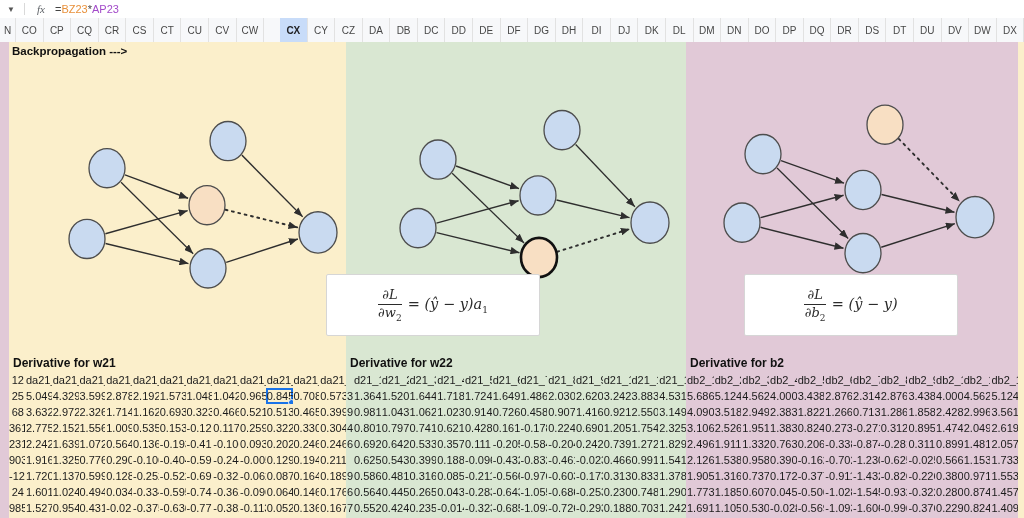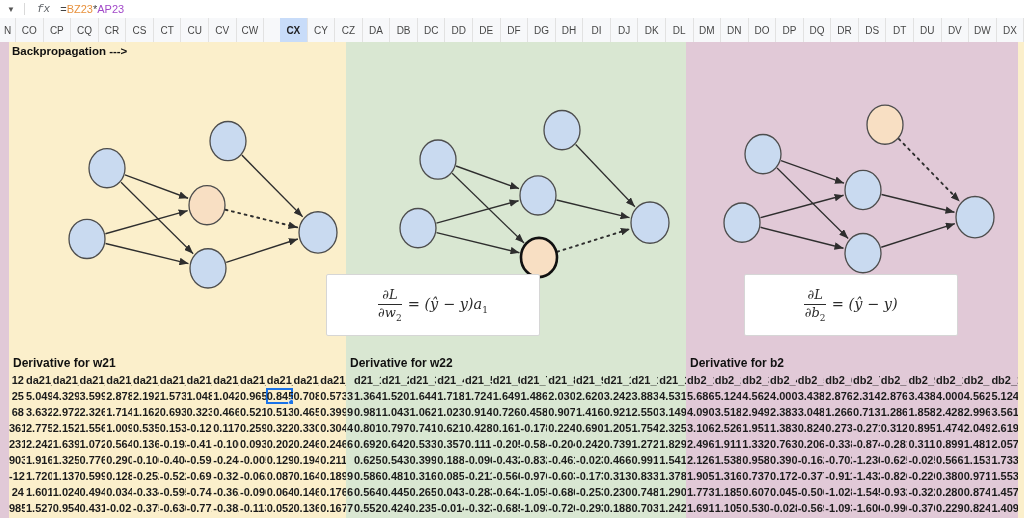--- a/index.html
+++ b/index.html
@@ -4,21 +4,21 @@
 <style>
   html,body{margin:0;padding:0;}
   body{width:1024px;height:518px;overflow:hidden;position:relative;
        font-family:"Liberation Sans", sans-serif;background:#fff;}
 
   
   .formula-bar{position:absolute;left:0;top:0;width:1024px;height:18px;
     background:#fff;display:flex;align-items:center;border-bottom:1px solid #e8e8e8;}
   .fb-caret{width:22px;text-align:center;font-size:8px;color:#555;}
   .fb-divider{width:1px;height:12px;background:#d9d9d9;margin:0 6px 0 2px;}
-  .fb-fx{font-family:Liberation Mono, monospace;font-style:italic;font-size:11px;color:#5f6368;margin:0 10px 0 6px;}
+  .fb-fx{font-family:Liberation Serif, serif;font-style:italic;font-size:11px;color:#5f6368;margin:0 10px 0 6px;}
   .fb-formula{font-size:11px;color:#333;letter-spacing:0;}
   .fb-formula span{white-space:pre;}
 
   
   .col-headers{position:absolute;left:0;top:18px;width:1024px;height:24px;
     background:#f7f8fa;border-bottom:1px solid #cfcfcf;display:flex;}
   .col-h{flex:1 1 0;min-width:0;border-right:1px solid #e2e2e2;
     font-size:10px;color:#474747;display:flex;align-items:center;justify-content:center;overflow:hidden;}
   .col-h.partial{flex:0 0 15px;}
   .col-h.selected{background:#c8dcf9;color:#202124;font-weight:700;margin-left:16px;}
@@ -53,21 +53,21 @@
   .frac .den{display:block;padding-top:1px;}
   .rhs{font-size:14.5px;margin-left:6px;}
   sub{font-size:9px;font-style:normal;}
 
   
   .table{position:absolute;top:314px;}
   .t-w21{left:9px;width:337px;}
   .t-w22{left:346px;width:340px;}
   .t-b2{left:686px;width:332px;}
   .t-title{height:16px;line-height:15px;font-size:12px;font-weight:700;color:#111;padding-left:4px;}
-  .trow{display:flex;height:16px;font-weight:bold;}
+  .trow{display:flex;height:16px;}
   .cell{flex:1 1 0;min-width:0;font-size:11px;line-height:16px;color:#1b1b1b;
     white-space:nowrap;overflow:hidden;padding-left:1px;}
   .cell.lead{flex:0 0 15px;text-align:right;padding:0 1px 0 0;}
   .t-w22 .cell.lead{flex:0 0 7px;padding:0;}
   .cell.selcell{position:relative;box-shadow:inset 0 0 0 2px #1a73e8;}
   .fill-handle{position:absolute;right:-2px;bottom:-2px;width:5px;height:5px;
     background:#1a73e8;border:1px solid #fff;border-radius:50%;}
 </style>
 </head>
 <body>
@@ -501,21 +501,21 @@
           <div class="cell">3.438</div>
           <div class="cell">4.000</div>
           <div class="cell">4.562</div>
           <div class="cell">5.124</div>
         </div>
         <div class="trow">
           <div class="cell">4.090</div>
           <div class="cell">3.518</div>
           <div class="cell">2.949</div>
           <div class="cell">2.383</div>
-          <div class="cell">3.048</div>
+          <div class="cell">1.822</div>
           <div class="cell">1.266</div>
           <div class="cell">0.713</div>
           <div class="cell">1.286</div>
           <div class="cell">1.858</div>
           <div class="cell">2.428</div>
           <div class="cell">2.996</div>
           <div class="cell">3.561</div>
         </div>
         <div class="trow">
           <div class="cell">3.106</div>

